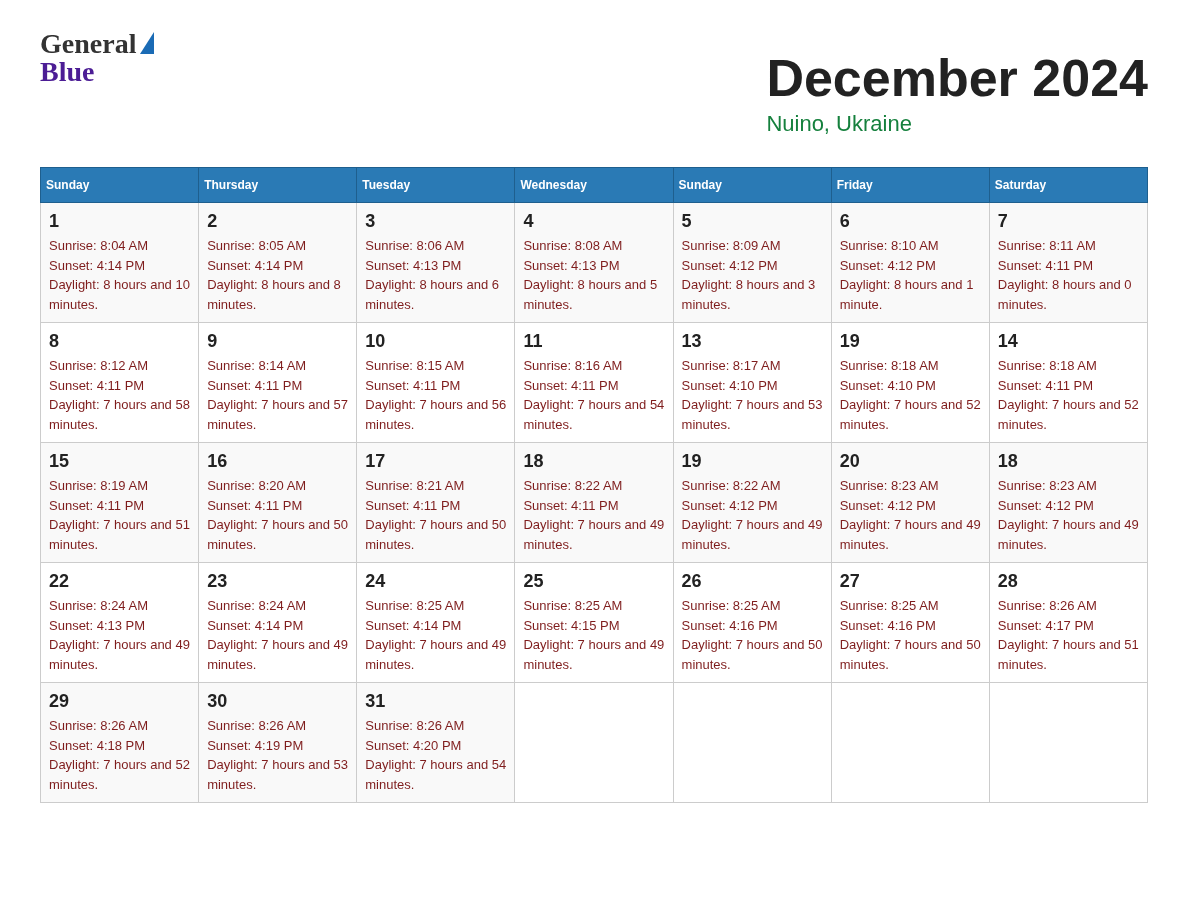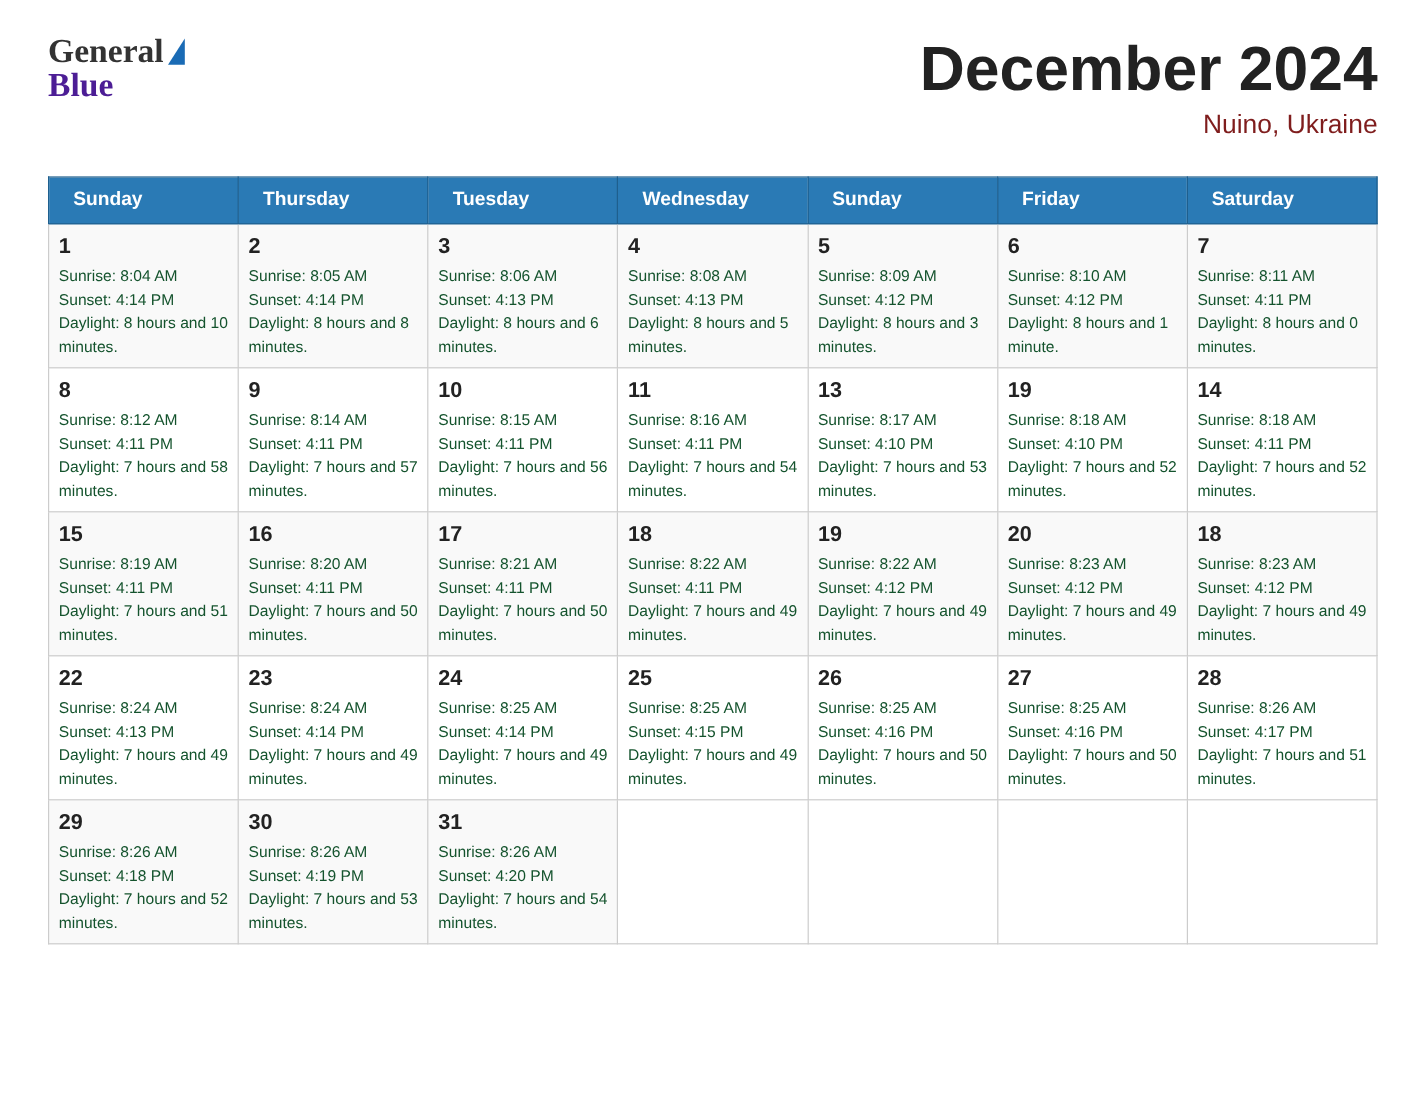--- a/index.html
+++ b/index.html
@@ -39,44 +39,44 @@
     .logo-triangle {
       width: 0;
       height: 0;
       border-left: 14px solid transparent;
       border-right: 0px solid transparent;
       border-bottom: 22px solid #1a6bb5;
       margin-left: 4px;
       margin-bottom: 2px;
     }
     .title-block {
-      text-align: right;
+      margin-top: 20px;
     }
     .calendar-title {
       font-size: 52px;
       font-weight: bold;
       color: #222;
       line-height: 1.1;
     }
     .calendar-subtitle {
       font-size: 22px;
-      color: #7f1d1d;
+      color: #15803d;
       margin-top: 4px;
     }
     table {
       width: 100%;
       border-collapse: collapse;
       table-layout: fixed;
     }
     thead tr th {
       background-color: #2a7ab5;
       color: #ffffff;
-      font-size: 16px;
+      font-size: 12px;
       font-weight: bold;
-      padding: 10px 20px;
+      padding: 10px 5px;
       text-align: left;
       border: 1px solid #1e5f8e;
     }
     tbody tr td {
       vertical-align: top;
       padding: 8px;
       border: 1px solid #cccccc;
       font-size: 13px;
       color: #333;
       min-height: 100px;
@@ -91,21 +91,21 @@
     .day-number {
       font-size: 18px;
       font-weight: bold;
       color: #222;
       display: block;
       margin-bottom: 4px;
     }
     .day-info {
       font-size: 13px;
       line-height: 1.5;
-      color: #14532d;
+      color: #7f1d1d;
     }
     .empty-cell {
       background: #ffffff !important;
     }
   </style>
 </head>
 <body>
 
 <div class="header">
   <div class="logo">

